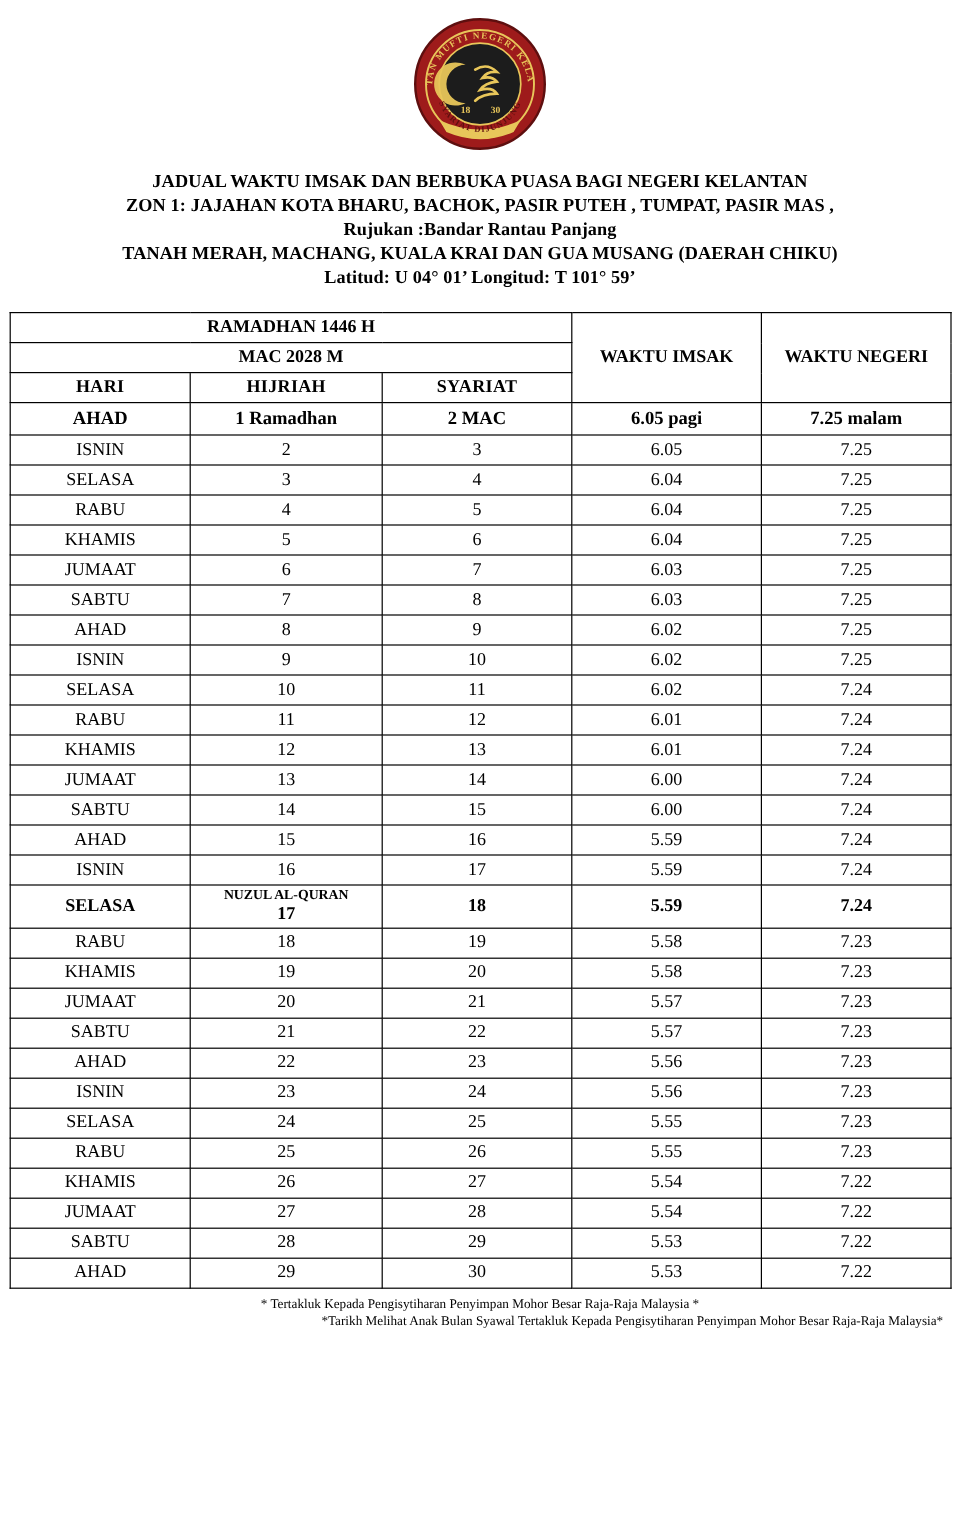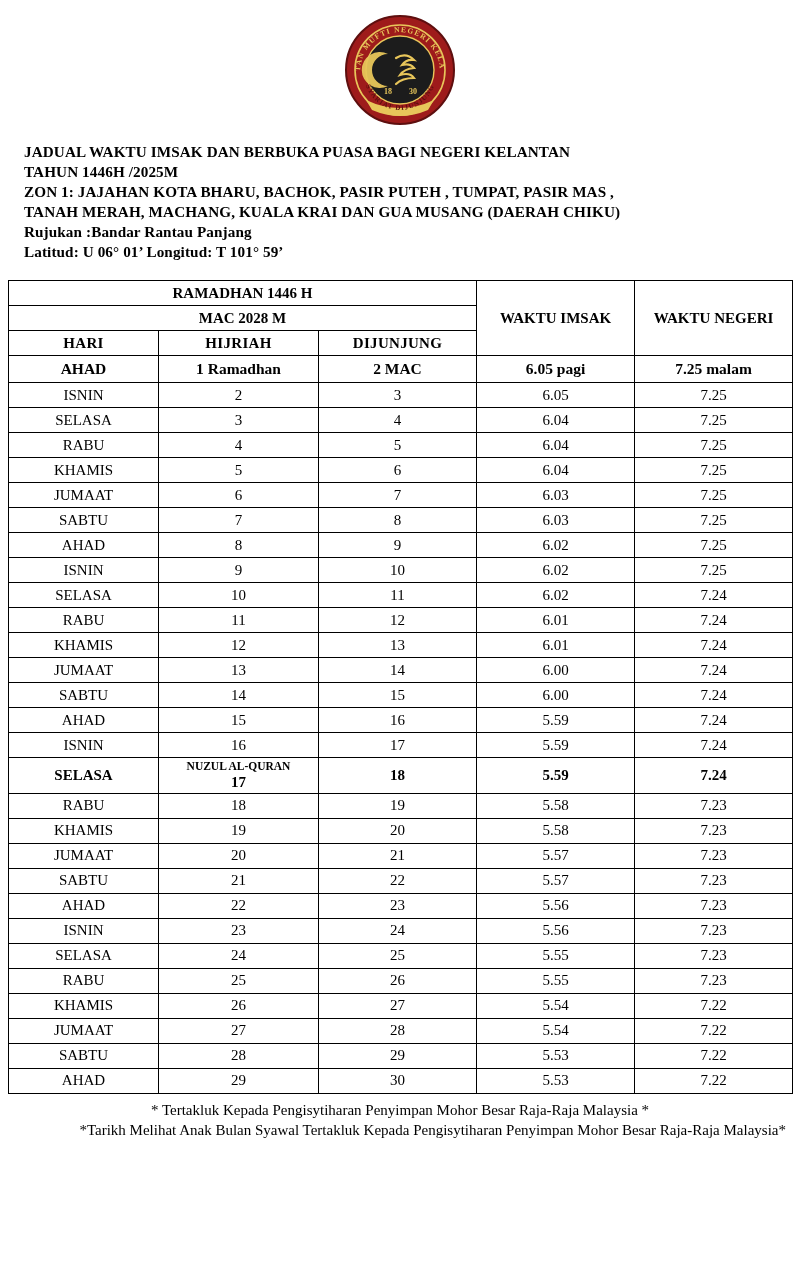--- a/index.html
+++ b/index.html
@@ -30,20 +30,21 @@
     padding-bottom: 6px;
   }
   .logo {
     width: 112px;
     height: 112px;
     position: relative;
   }
 
   
   .heading {
+    text-align: center;
     font-weight: bold;
     font-size: 15.2px;
     line-height: 1.32;
     letter-spacing: 0.1px;
     padding: 10px 24px 0 24px;
   }
   .heading div { white-space: normal; }
 
   
   .table-wrap {
@@ -90,21 +91,21 @@
   .nuzul {
     font-weight: bold;
     font-size: 11.5px;
     line-height: 1.15;
     display: block;
   }
 
   
   .footnotes {
     padding: 6px 14px 10px 14px;
-    font-size: 15px;
+    font-size: 11px;
     line-height: 1.35;
   }
   .footnotes .fn1 { text-align: center; }
   .footnotes .fn2 { text-align: right; }
 </style>
 </head>
 <body>
 
 <div class="page">
 
@@ -131,25 +132,24 @@
           <textPath href="#arcBot" startOffset="50%" text-anchor="middle">SYARIAT DIJUNJUNG</textPath>
         </text>
         <text x="40" y="80" font-family="&quot;Liberation Serif&quot;, serif" font-size="8" fill="#e8c65a" font-weight="bold">18</text>
         <text x="65" y="80" font-family="&quot;Liberation Serif&quot;, serif" font-size="8" fill="#e8c65a" font-weight="bold">30</text>
       </svg>
     </div>
   </div>
 
   <div class="heading">
     <div>JADUAL WAKTU IMSAK DAN BERBUKA PUASA BAGI NEGERI KELANTAN</div>
-    <div>TAHUN 1446H  /2025M</div>
     <div>ZON 1: JAJAHAN KOTA BHARU, BACHOK, PASIR PUTEH , TUMPAT, PASIR MAS ,</div>
+    <div>Rujukan :Bandar Rantau Panjang</div>
     <div>TANAH MERAH, MACHANG, KUALA KRAI DAN GUA MUSANG (DAERAH CHIKU)</div>
-    <div>Rujukan :Bandar Rantau Panjang</div>
-    <div>Latitud: U 06° 01’  Longitud: T 101° 59’</div>
+    <div>Latitud: U 04° 01’  Longitud: T 101° 59’</div>
   </div>
 
   <div class="table-wrap">
     <table class="jadual">
       <colgroup>
         <col class="col-hari">
           <col class="col-hij">
           <col class="col-mil">
           <col class="col-imsak">
           <col class="col-buka">
@@ -159,21 +159,21 @@
           <th class="hdr-big" colspan="3">RAMADHAN 1446 H</th>
           <th class="hdr-big" rowspan="3">WAKTU IMSAK</th>
           <th class="hdr-big" rowspan="3">WAKTU NEGERI</th>
         </tr>
         <tr>
           <th class="hdr-big" colspan="3">MAC  2028 M</th>
         </tr>
         <tr>
           <th class="hdr">HARI</th>
           <th class="hdr">HIJRIAH</th>
-          <th class="hdr">DIJUNJUNG</th>
+          <th class="hdr">SYARIAT</th>
         </tr>
       </thead>
       <tbody id="tbody">
           <tr class="firstrow">
             <td>AHAD</td>
             <td>1 Ramadhan</td>
             <td>2 MAC</td>
             <td>6.05 pagi</td>
             <td>7.25 malam</td>
           </tr>

